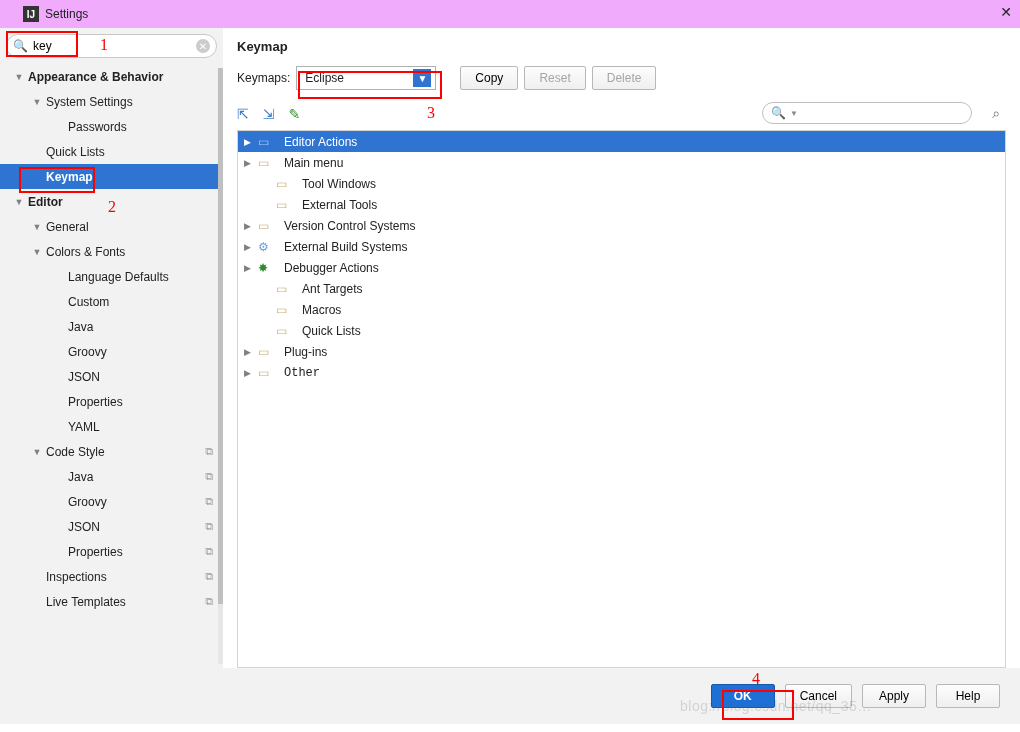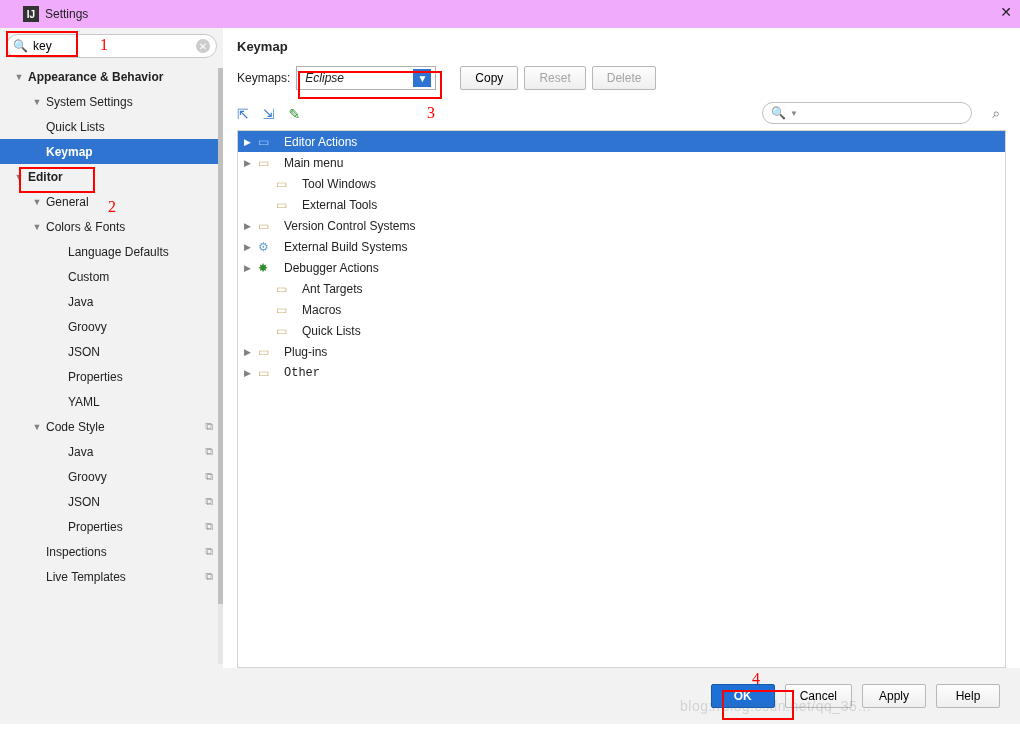--- a/index.html
+++ b/index.html
@@ -107,21 +107,21 @@
     padding: 8px 14px 0 14px;
   }
   .page-title { font-weight: bold; font-size: 13px; margin: 3px 0 12px 0; }
   .km-row {
     display: flex; align-items: center; gap: 6px; margin-bottom: 12px;
   }
   .dropdown {
     display: inline-flex; align-items: center;
     border: 1px solid #b0b0b0; height: 24px;
     width: 140px; padding: 0 4px 0 8px;
-    justify-content: space-between; background:#fff;font-style:italic;
+    justify-content: space-between; background:#fff;
   }
   .dropdown .dd-btn {
     width: 18px; height: 18px; background: #2f74d0;
     color:#fff; display:inline-flex; align-items:center; justify-content:center;
     font-size: 10px;
   }
   .btn {
     height: 24px; padding: 0 14px;
     border: 1px solid #b8b8b8;
     background: linear-gradient(#fdfdfd,#efefef);
@@ -207,20 +207,24 @@
     </div>
     <div class="tree" id="tree">
         <div class="tree-item lvl-0 bold">
           <span class="arrow">▼</span>
           <span style="margin-left: 4px;">Appearance &amp; Behavior</span>
         </div>
         <div class="tree-item lvl-1">
           <span class="arrow">▼</span>
           <span style="margin-left: 4px;">System Settings</span>
         </div>
+        <div class="tree-item lvl-2">
+          <span class="arrow"></span>
+          <span style="margin-left: 4px;">Passwords</span>
+        </div>
         <div class="tree-item lvl-1">
           <span class="arrow"></span>
           <span style="margin-left: 4px;">Quick Lists</span>
         </div>
         <div class="tree-item lvl-1 selected">
           <span class="arrow"></span>
           <span style="margin-left: 4px;">Keymap</span>
         </div>
         <div class="tree-item lvl-0 bold">
           <span class="arrow">▼</span>

